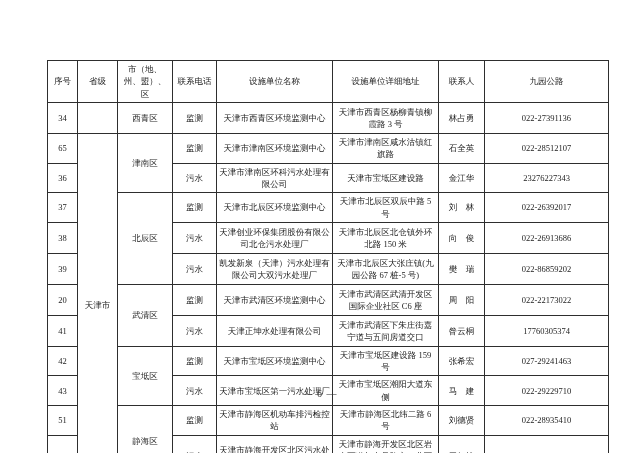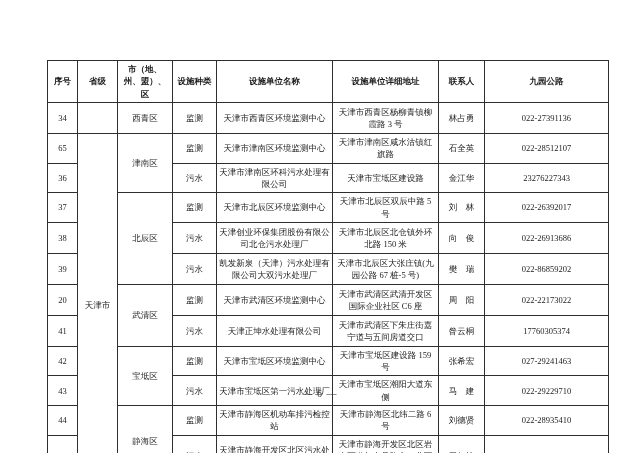--- a/index.html
+++ b/index.html
@@ -25,21 +25,21 @@
     text-align: center;
     vertical-align: middle;
     color: #1c1c1c;
     font-size: 8.5px;
     line-height: 1.45;
     padding: 2px 2px;
     overflow: hidden;
     word-break: break-all;
   }
   table.facilities th {
-    font-weight: bold;
+    font-weight: normal;
     height: 28px;
   }
   tr.h1 td { height: 19px; }
   tr.h2 td { height: 26px; }
   tr.h3 td { height: 36px; }
   .footer {
     position: absolute;
     left: 0;
     right: 0;
     top: 388px;
@@ -63,21 +63,21 @@
       <col style="width:116px">
         <col style="width:106px">
         <col style="width:46px">
         <col style="width:124px">
     </colgroup>
     <thead>
       <tr>
         <th>序号</th>
         <th>省级</th>
         <th>市（地、州、盟）、区</th>
-        <th>设施种类</th>
+        <th>联系电话</th>
         <th>设施单位名称</th>
         <th>设施单位详细地址</th>
         <th>联系人</th>
         <th>九园公路</th>
       </tr>
     </thead>
     <tbody>
       <tr class="h2">
         <td>34</td>
         <td></td>
@@ -159,21 +159,21 @@
       </tr>
       <tr class="h1">
         <td>43</td>
         <td>污水</td>
         <td>天津市宝坻区第一污水处理厂</td>
         <td>天津市宝坻区潮阳大道东侧</td>
         <td>马　建</td>
         <td>022-29229710</td>
       </tr>
       <tr class="h1">
-        <td>44</td>
+        <td>51</td>
         <td rowspan="2">静海区</td>
         <td>监测</td>
         <td>天津市静海区机动车排污检控站</td>
         <td>天津市静海区北纬二路 6 号</td>
         <td>刘德贤</td>
         <td>022-28935410</td>
       </tr>
       <tr class="h3">
         <td>45</td>
         <td>污水</td>

